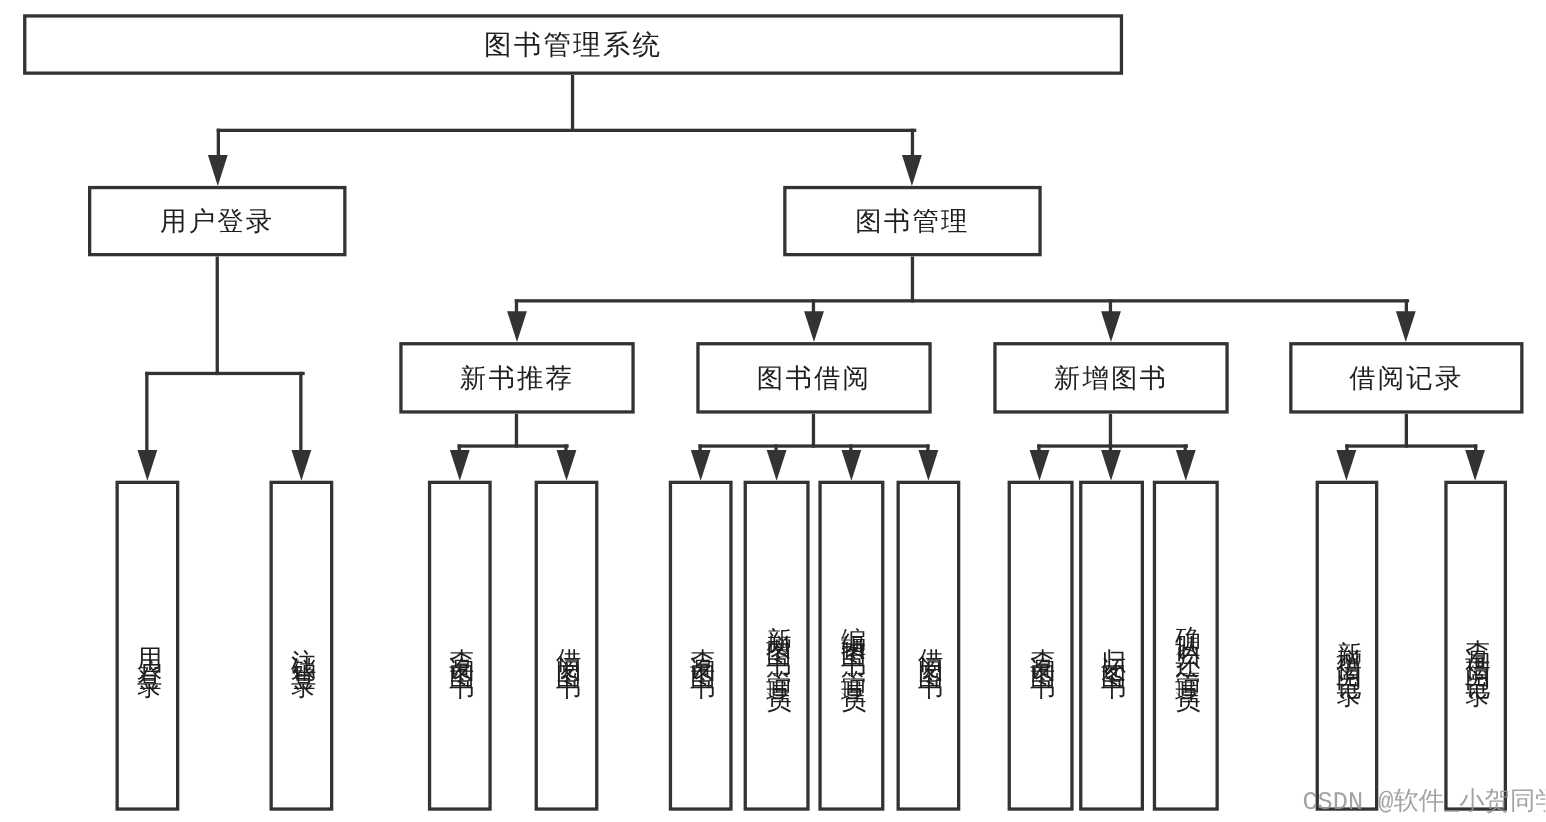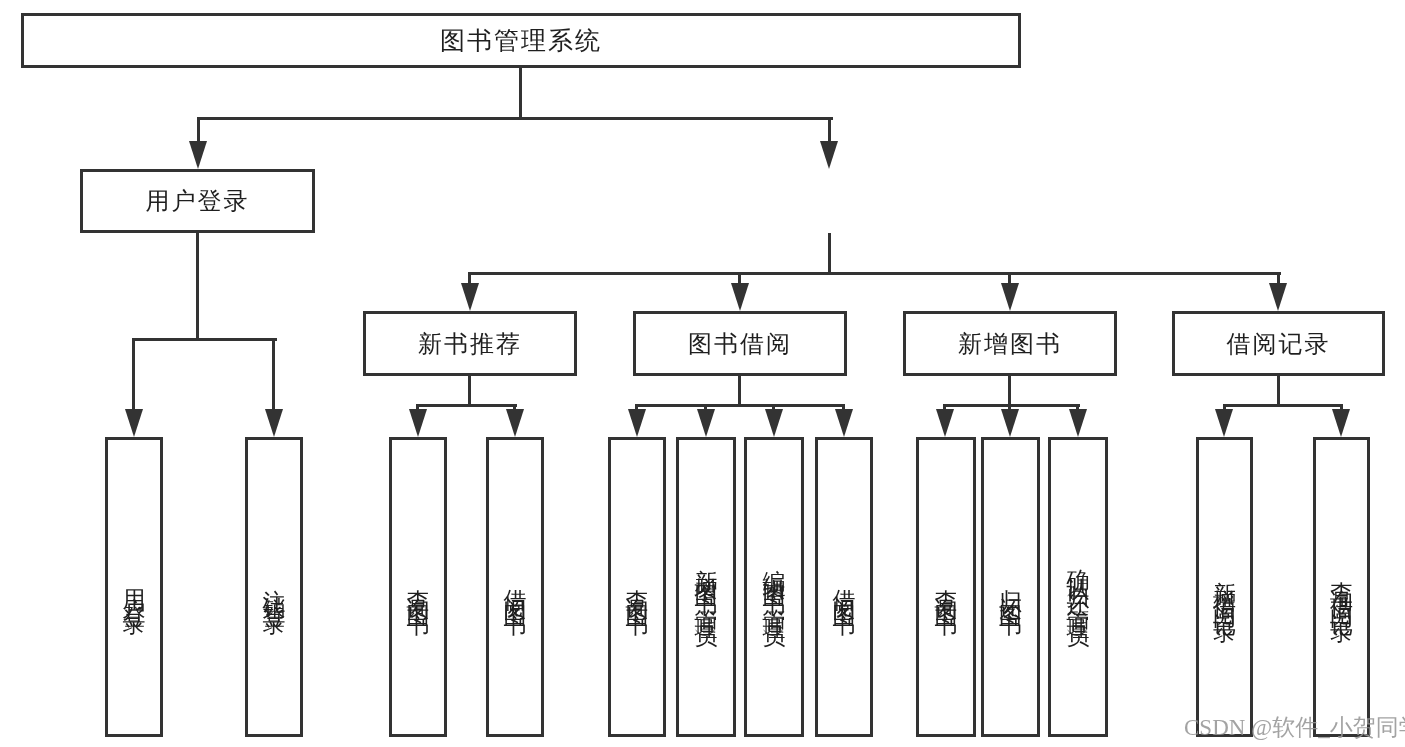--- a/index.html
+++ b/index.html
@@ -1,21 +1,21 @@
 <!DOCTYPE html>
 <html><head>
 <meta charset="utf-8">
 <style>
   html, body { margin: 0; padding: 0; background: #ffffff; }
   .canvas {
     position: relative;
     width: 1405px;
     height: 747px;
     background: #ffffff;
-    font-family: Liberation Serif, serif;
+    font-family: Liberation Mono, monospace;
     overflow: hidden;
   }
   
   .ln { position: absolute; background: #333333; }
   
   .arr {
     position: absolute;
     width: 0; height: 0;
     border-left: 9px solid transparent;
     border-right: 9px solid transparent;
@@ -131,20 +131,23 @@
   <div class="arr" style="left:1215px; top:409px;"></div>
   <div class="arr" style="left:1332px; top:409px;"></div>
 
   <div class="hbox root" style="left:21px; top:13px; width:1000px; height:55px;">
     <span>图书管理系统</span>
   </div>
 
   <div class="hbox" style="left:80px; top:169px; width:235px; height:64px;">
     <span>用户登录</span>
   </div>
+  <div class="hbox" style="left:712px; top:169px; width:235px; height:64px;">
+    <span>图书管理</span>
+  </div>
 
   <div class="hbox" style="left:363px; top:311px; width:214px; height:65px;">
     <span>新书推荐</span>
   </div>
   <div class="hbox" style="left:633px; top:311px; width:214px; height:65px;">
     <span>图书借阅</span>
   </div>
   <div class="hbox" style="left:903px; top:311px; width:214px; height:65px;">
     <span>新增图书</span>
   </div>

